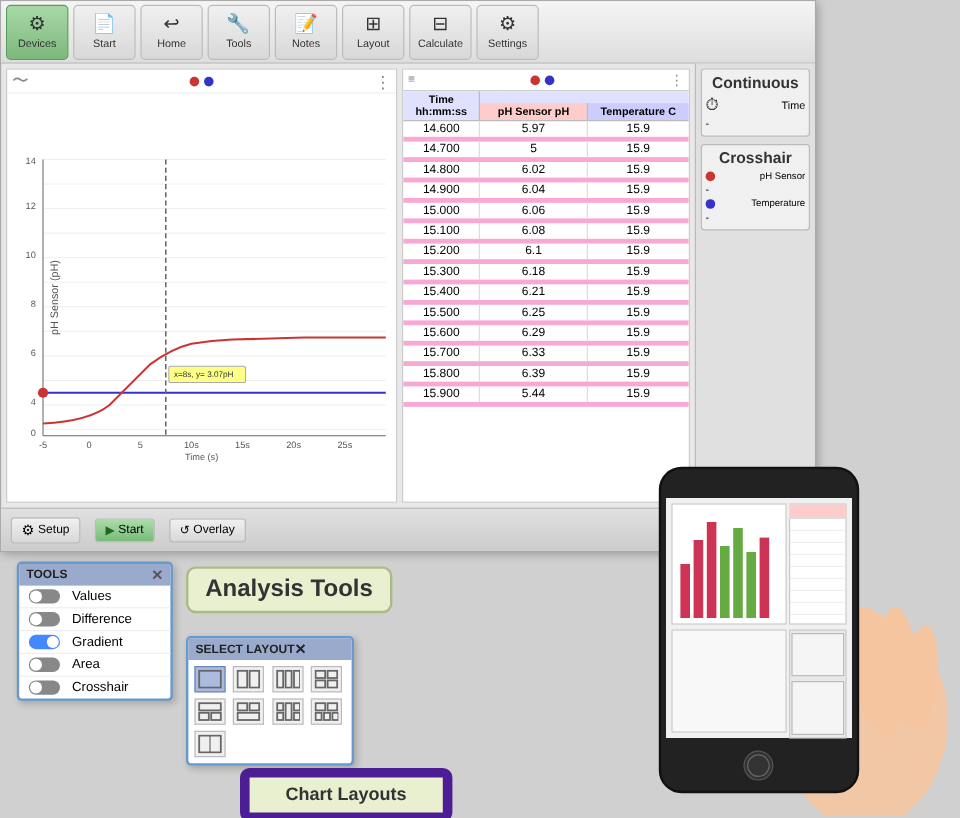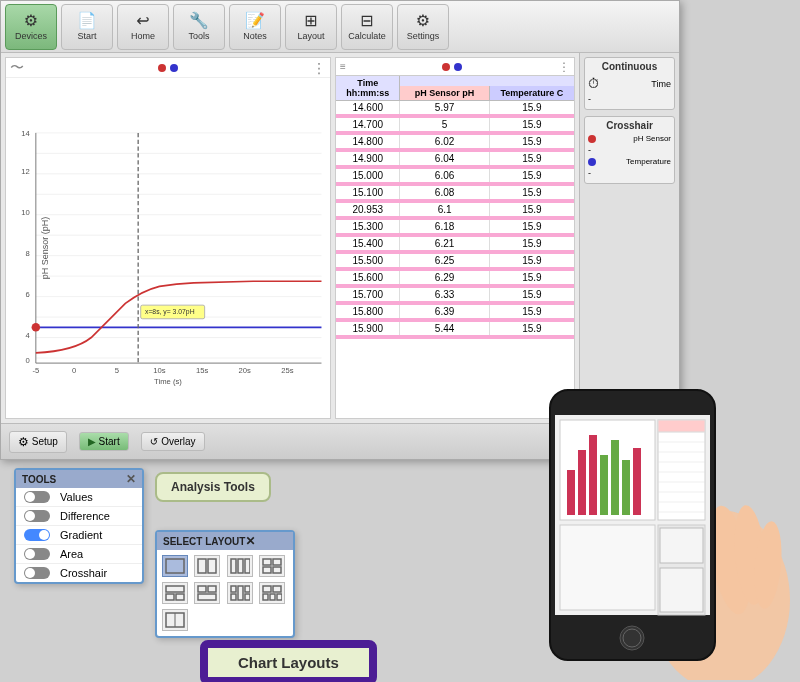--- a/index.html
+++ b/index.html
@@ -136,21 +136,21 @@
     }
     .panel-section {
       background: #f0f0f0;
       border: 1px solid #bbb;
       border-radius: 3px;
       margin-bottom: 6px;
       padding: 3px;
     }
     .panel-title {
       font-weight: bold;
-      font-size: 10px;
+      font-size: 13px;
       text-align: center;
       margin-bottom: 3px;
       color: #333;
     }
     .panel-row {
       display: flex;
       align-items: center;
       justify-content: space-between;
       margin-bottom: 2px;
       font-size: 9px;
@@ -245,21 +245,21 @@
 
     
     .analysis-label {
       position: absolute;
       top: 472px;
       left: 155px;
       background: #e8f0d0;
       border: 2px solid #aabb88;
       border-radius: 8px;
       padding: 6px 14px;
-      font-size: 12px;
+      font-size: 20px;
       font-weight: bold;
       color: #333;
     }
 
     
     .layout-panel {
       position: absolute;
       top: 530px;
       left: 155px;
       width: 140px;
@@ -483,21 +483,21 @@
     <div class="col-time">15.000</div>
     <div class="col-ph">6.06</div>
     <div class="col-temp">15.9</div>
   </div>
           <div class="table-row">
     <div class="col-time">15.100</div>
     <div class="col-ph">6.08</div>
     <div class="col-temp">15.9</div>
   </div>
           <div class="table-row">
-    <div class="col-time">20.953</div>
+    <div class="col-time">15.200</div>
     <div class="col-ph">6.1</div>
     <div class="col-temp">15.9</div>
   </div>
           <div class="table-row">
     <div class="col-time">15.300</div>
     <div class="col-ph">6.18</div>
     <div class="col-temp">15.9</div>
   </div>
           <div class="table-row">
     <div class="col-time">15.400</div>

